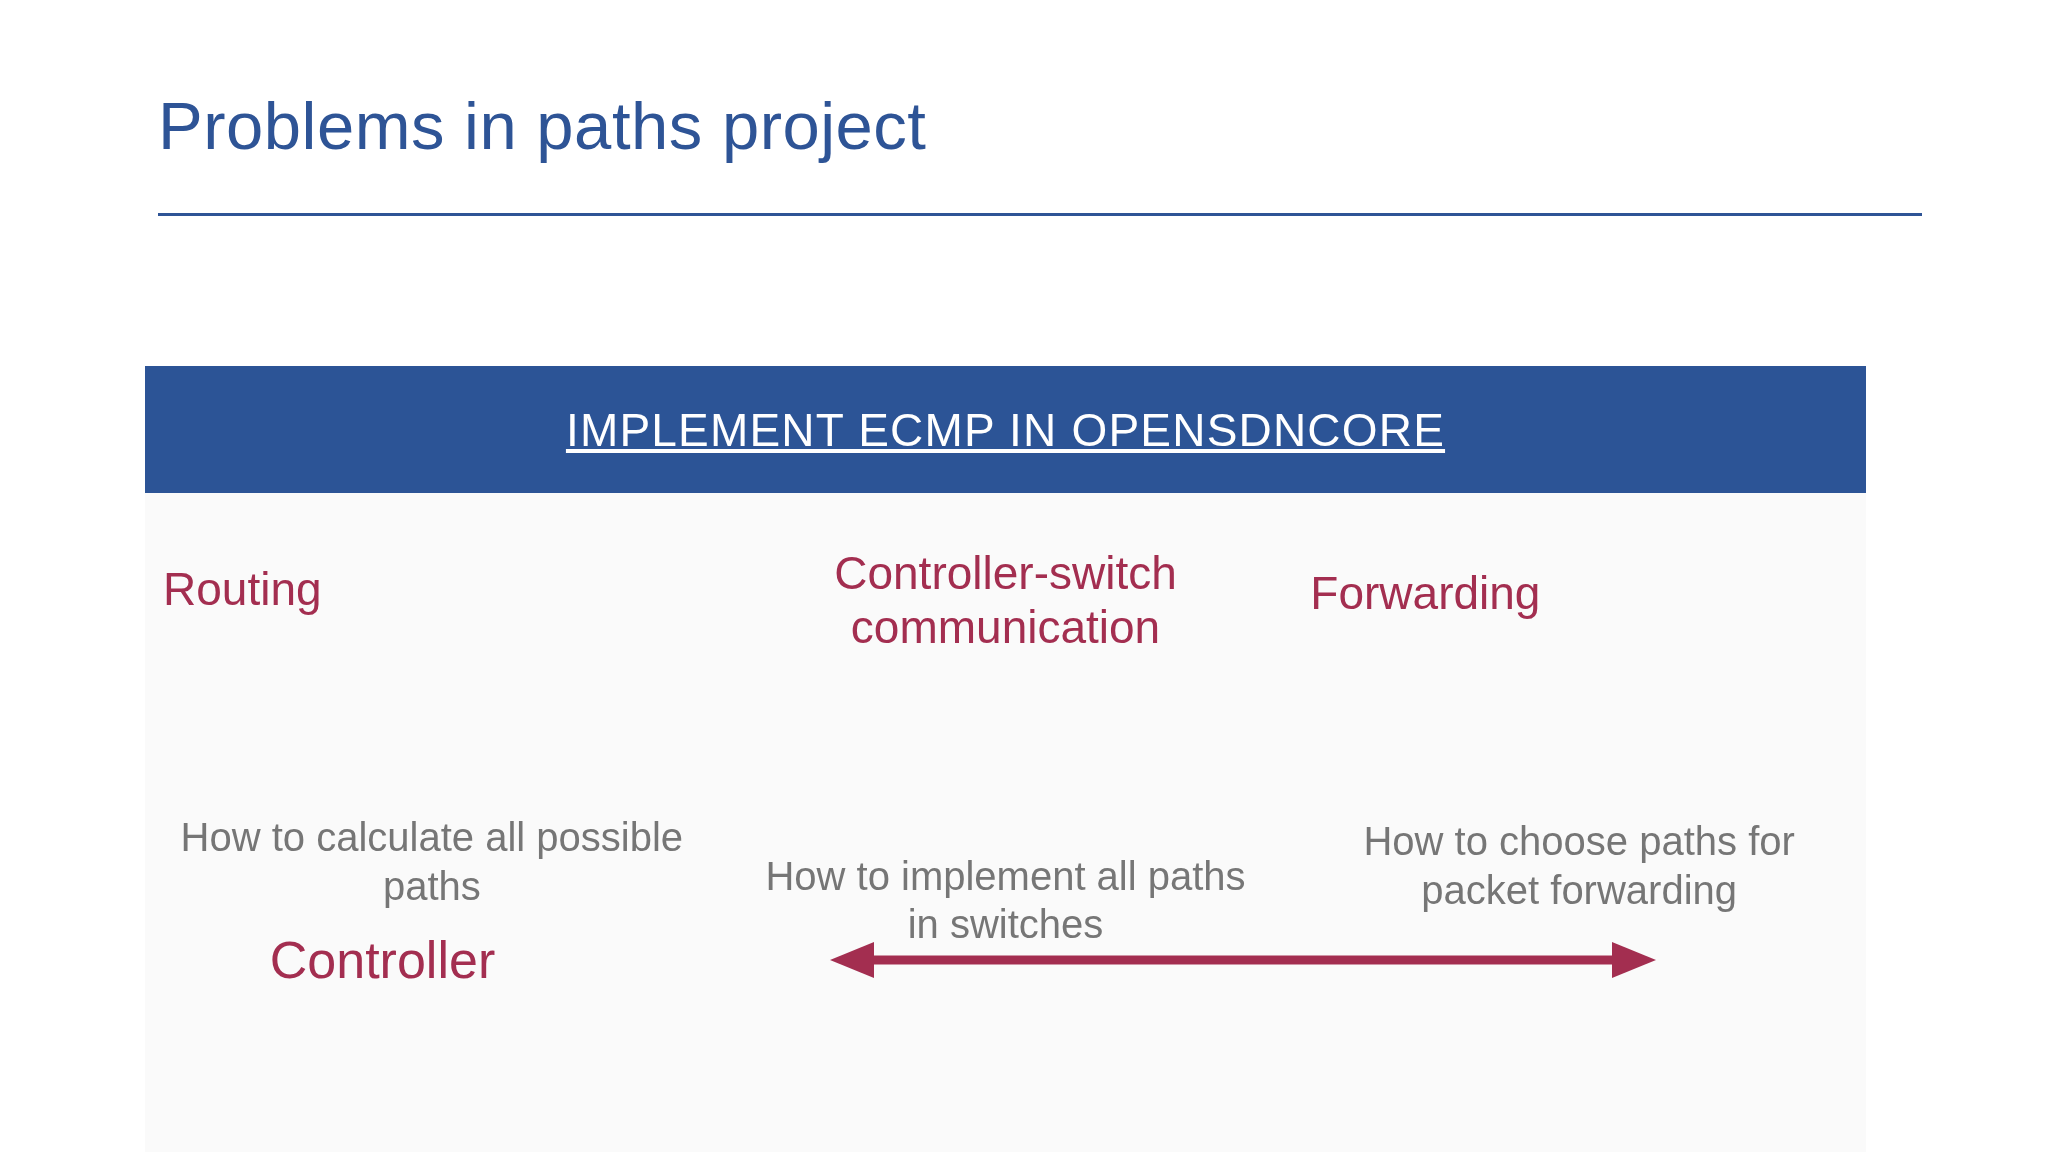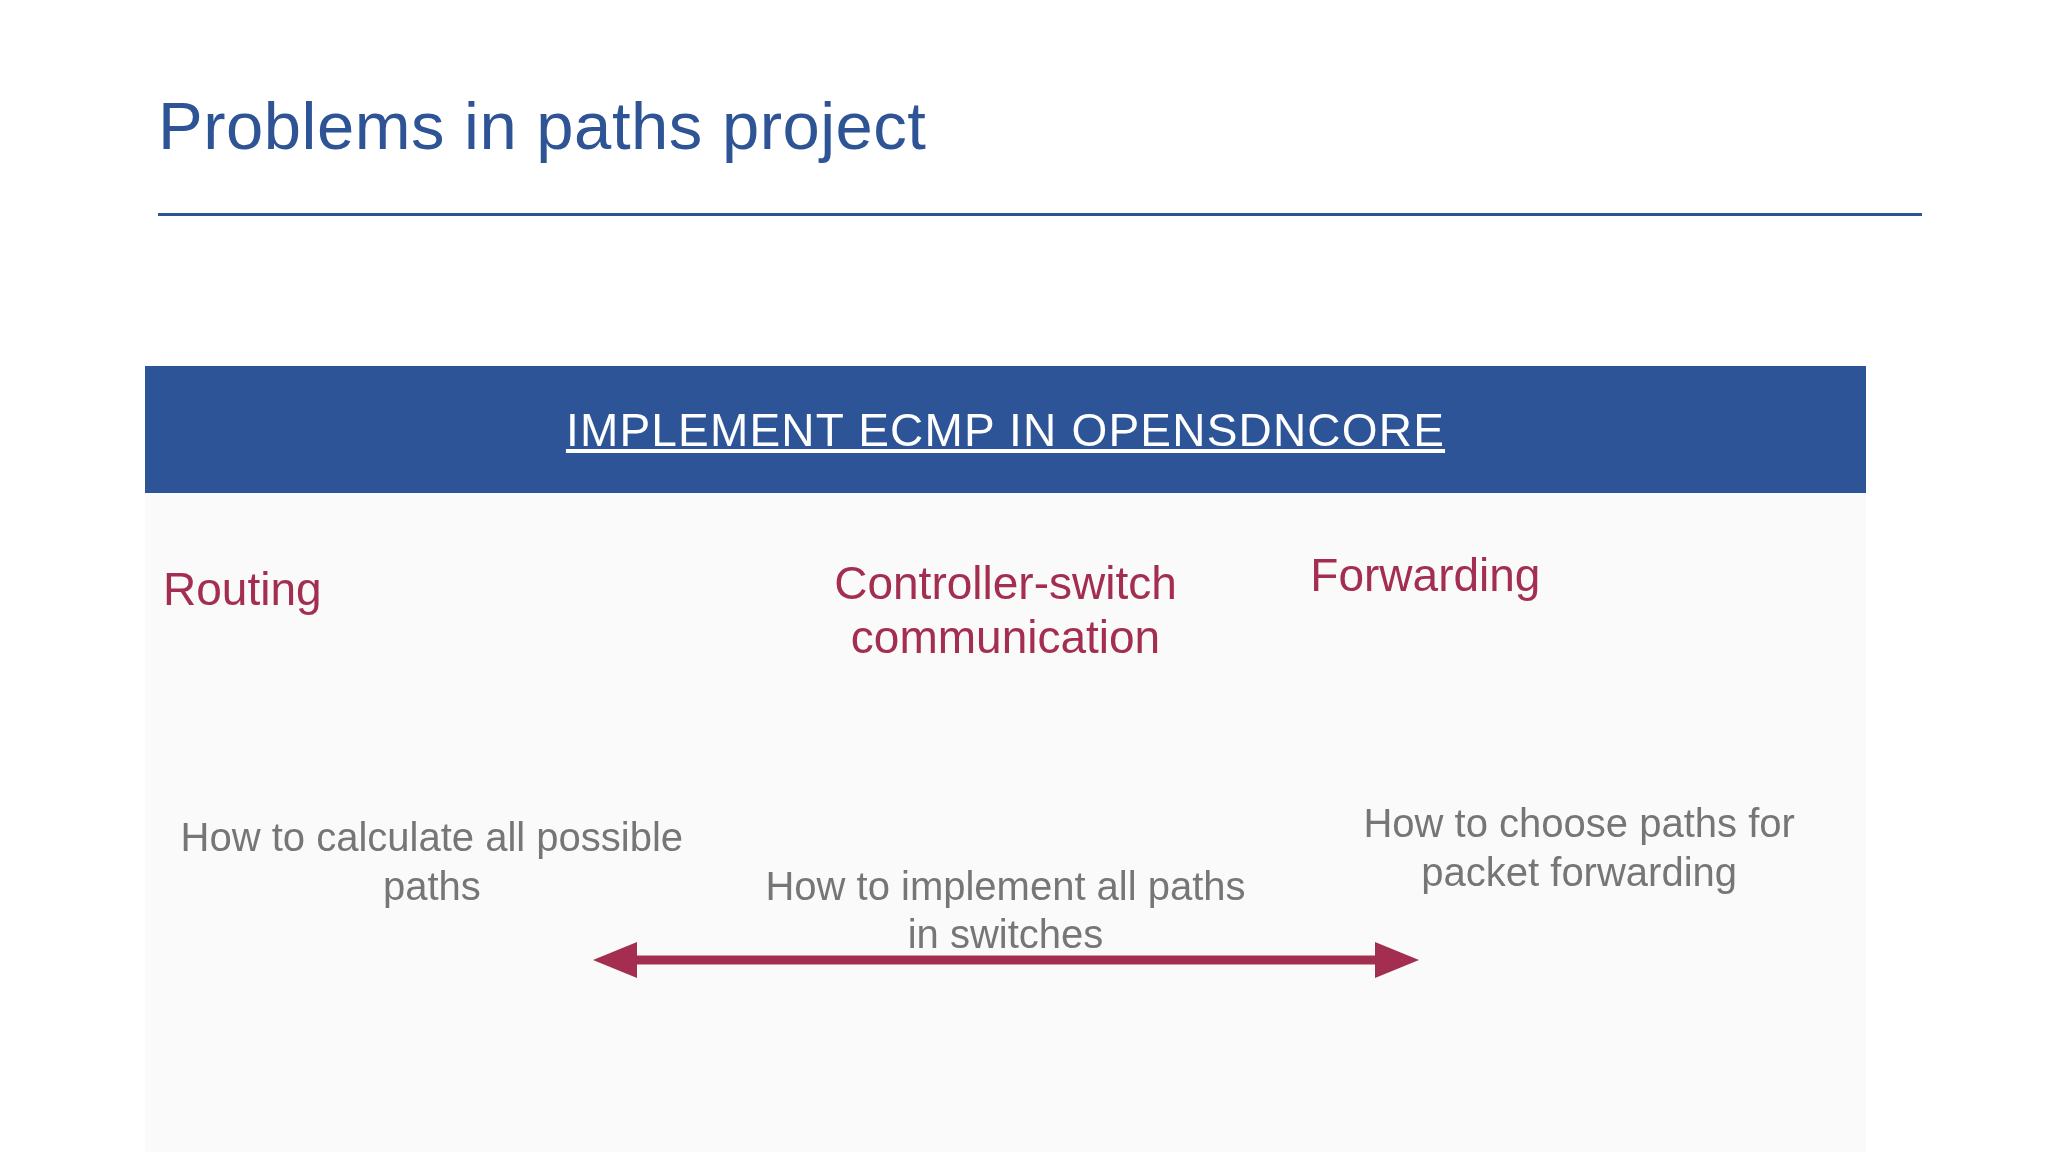--- a/index.html
+++ b/index.html
@@ -118,22 +118,22 @@
     top: 197px;
     width: 520px;
   }
   .col-body-wrap {
     position: relative;
     width: 100%;
     display: flex;
     justify-content: center;
   }
   .col-0 .col-heading { margin-top: 22px; }
-  .col-1 .col-heading { margin-top: 16px; }
-  .col-2 .col-heading { margin-top: 8px; }
+  .col-1 .col-heading { margin-top: 6px; }
+  .col-2 .col-heading { margin-top: 26px; }
 
   
   .arrow-row {
     position: absolute;
     left: 145px;
     top: 910px;
     width: 1721px;
     height: 100px;
     display: flex;
     flex-direction: row;
@@ -198,20 +198,21 @@
     <div class="column col-2">
       <div class="col-heading">Forwarding</div>
       <div class="col-body-wrap">
         <div class="col-body">How to choose paths for packet forwarding</div>
       </div>
     </div>
 
   </div>
 
   <div class="arrow-row">
+    <div class="endpoint-label endpoint-left">Controller</div>
 
     <div class="arrow-wrap">
       <svg class="arrow-svg" width="830" height="44" viewBox="0 0 830 44" aria-hidden="true">
         <line x1="38" y1="22" x2="792" y2="22" stroke="#A32E50" stroke-width="9"></line>
         <polygon points="2,22 46,4 46,40" fill="#A32E50"></polygon>
         <polygon points="828,22 784,4 784,40" fill="#A32E50"></polygon>
       </svg>
     </div>
 
   </div>

